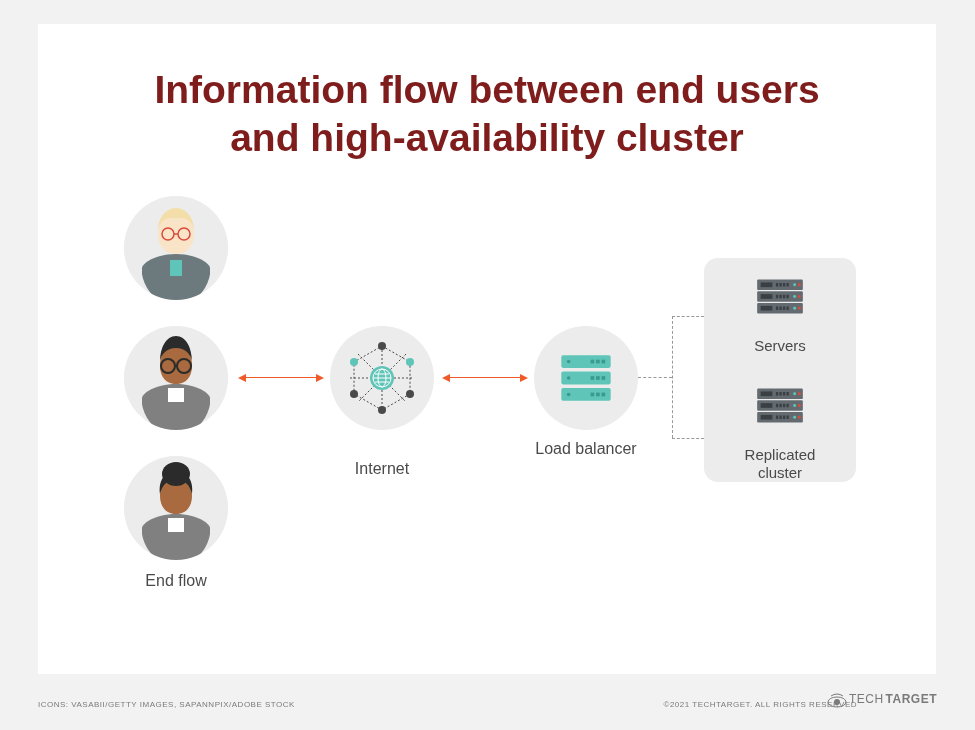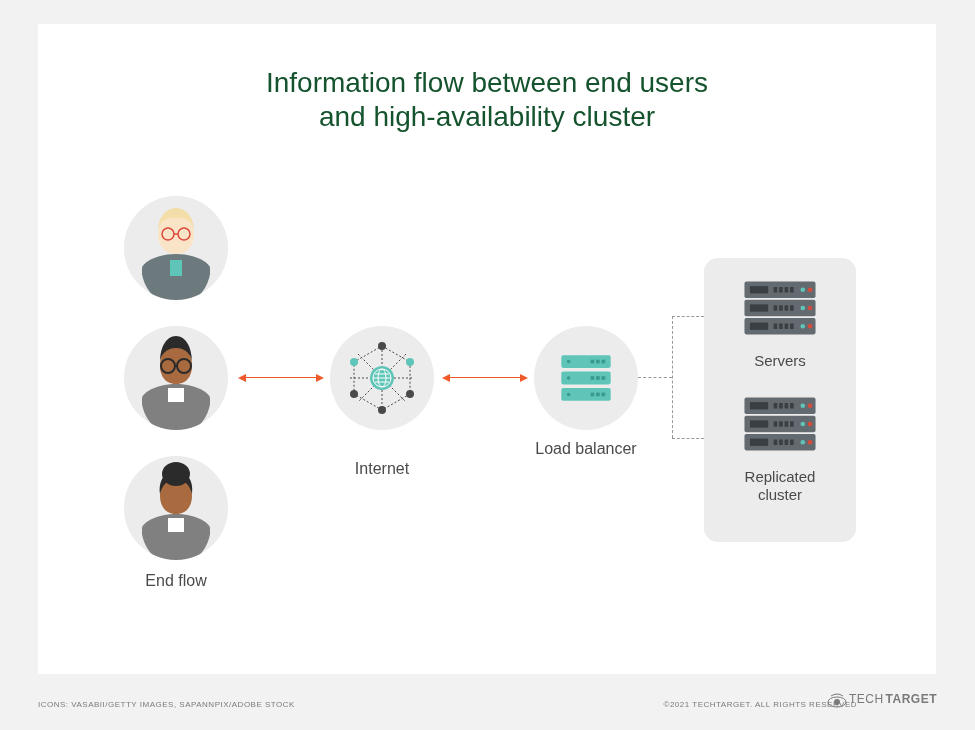--- a/index.html
+++ b/index.html
@@ -13,23 +13,23 @@
   .canvas {
     position: absolute;
     left: 38px;
     top: 24px;
     width: 898px;
     height: 650px;
     background: #fff;
   }
   .title {
     text-align: center;
-    font-weight: 400;
-    color: #14532d;
-    font-size: 28px;
+    font-weight: 700;
+    color: #7f1d1d;
+    font-size: 39px;
     line-height: 1.22;
     padding-top: 42px;
   }
   .avatar-circle {
     position: absolute;
     width: 104px;
     height: 104px;
     border-radius: 50%;
     background: #ececec;
     overflow: hidden;
@@ -48,27 +48,27 @@
     position: absolute;
     font-size: 16px;
     color: #4a4a4a;
     text-align: center;
   }
   .cluster {
     position: absolute;
     background: #ececec;
     border-radius: 14px;
     width: 152px;
-    height: 284px;
+    height: 224px;
     display: flex;
     flex-direction: column;
     align-items: center;
     justify-content: flex-start;
     padding-top: 18px;
-    gap: 12px;
+    gap: 20px;
   }
   .cluster-label {
     font-size: 15px;
     color: #4a4a4a;
     text-align: center;
     line-height: 1.2;
   }
   .footer {
     position: absolute;
     bottom: 8px;

